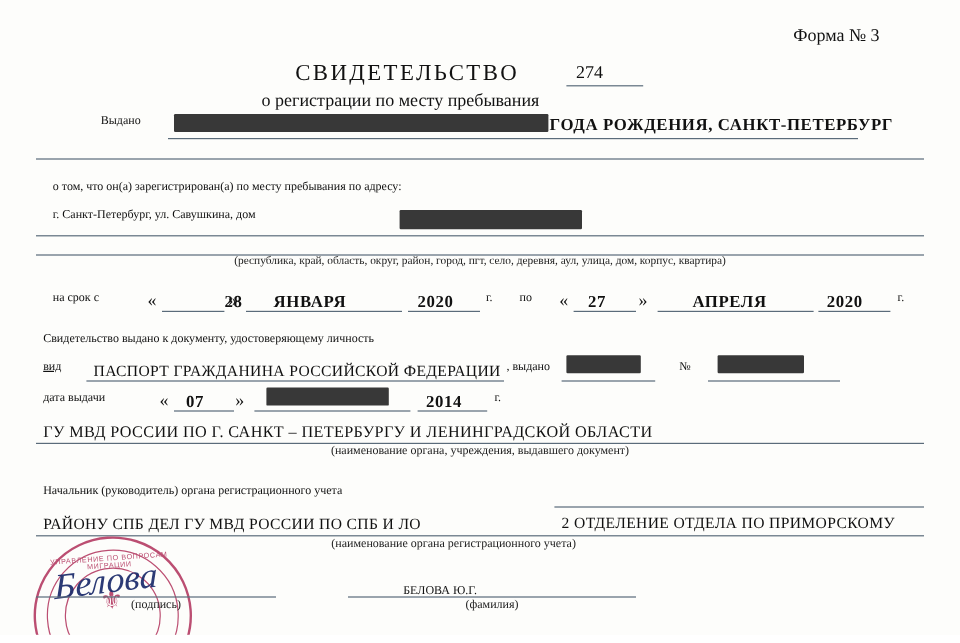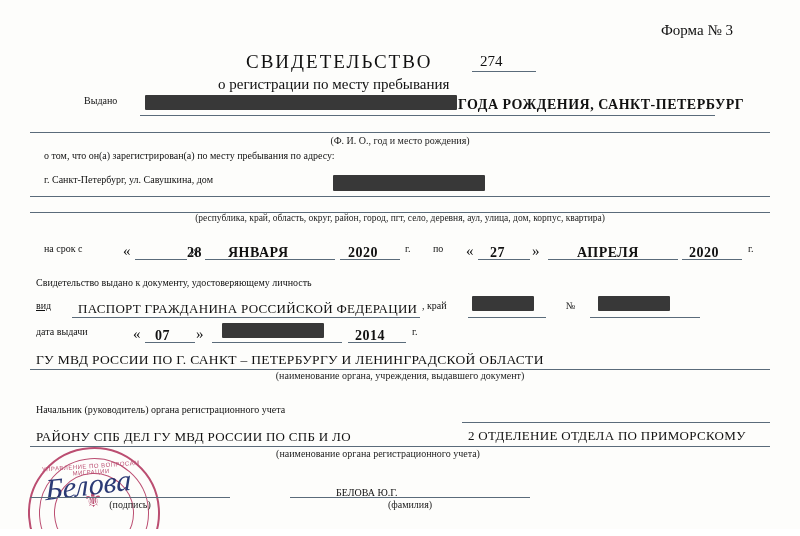--- a/index.html
+++ b/index.html
@@ -162,21 +162,20 @@
   <div class="rule" style="left:472px; top:71px; width:64px;"></div>
 
   <div class="title-sub" style="left:218px; top:76px;">о регистрации по месту пребывания</div>
 
   <div class="body-text" style="left:84px; top:95px;">Выдано</div>
   <div class="redact" style="left:145px; top:95px; width:312px; height:15px;"></div>
   <div class="bold-ins" style="left:458px; top:97px;">ГОДА РОЖДЕНИЯ, САНКТ-ПЕТЕРБУРГ</div>
   <div class="rule" style="left:140px; top:115px; width:575px;"></div>
 
   <div class="rule" style="left:30px; top:132px; width:740px;"></div>
-  <div class="caption" style="left:0px; top:135px; width:800px;">(Ф. И. О., год и место рождения)</div>
 
   <div class="body-text" style="left:44px; top:174px;">г. Санкт-Петербург, ул. Савушкина, дом</div>
 
   <div class="body-text" style="left:44px; top:150px;">о том, что он(а) зарегистрирован(а) по месту пребывания по адресу:</div>
   <div class="redact" style="left:333px; top:175px; width:152px; height:16px;"></div>
   <div class="rule" style="left:30px; top:196px; width:740px;"></div>
   <div class="rule" style="left:30px; top:212px; width:740px;"></div>
   <div class="caption" style="left:0px; top:213px; width:800px; font-size:9.5px;">(республика, край, область, округ, район, город, пгт, село, деревня, аул, улица, дом, корпус, квартира)</div>
 
   <div class="body-text" style="left:44px; top:243px;">на срок с</div>
@@ -203,21 +202,21 @@
 
   <div class="bold-ins" style="left:689px; top:245px;">2020</div>
   <div class="rule" style="left:682px; top:259px; width:60px;"></div>
   <div class="body-text" style="left:748px; top:243px;">г.</div>
 
   <div class="body-text" style="left:36px; top:277px;">Свидетельство выдано к документу, удостоверяющему личность</div>
 
   <div class="body-text" style="left:36px; top:300px;text-decoration:underline;">вид</div>
   <div class="small-caps-ins" style="left:78px; top:301px;">ПАСПОРТ ГРАЖДАНИНА РОССИЙСКОЙ ФЕДЕРАЦИИ</div>
   <div class="rule" style="left:72px; top:317px; width:348px;"></div>
-  <div class="body-text" style="left:422px; top:300px;">, край</div>
+  <div class="body-text" style="left:422px; top:300px;">, выдано</div>
   <div class="redact" style="left:472px; top:296px; width:62px; height:15px;"></div>
   <div class="rule" style="left:468px; top:317px; width:78px;"></div>
   <div class="body-text" style="left:566px; top:300px;">№</div>
   <div class="redact" style="left:598px; top:296px; width:72px; height:15px;"></div>
   <div class="rule" style="left:590px; top:317px; width:110px;"></div>
 
   <div class="body-text" style="left:36px; top:326px;">дата выдачи</div>
   <div class="quote" style="left:133px; top:326px;">«</div>
   <div class="bold-ins" style="left:155px; top:328px;">07</div>
   <div class="quote" style="left:196px; top:326px;">»</div>

